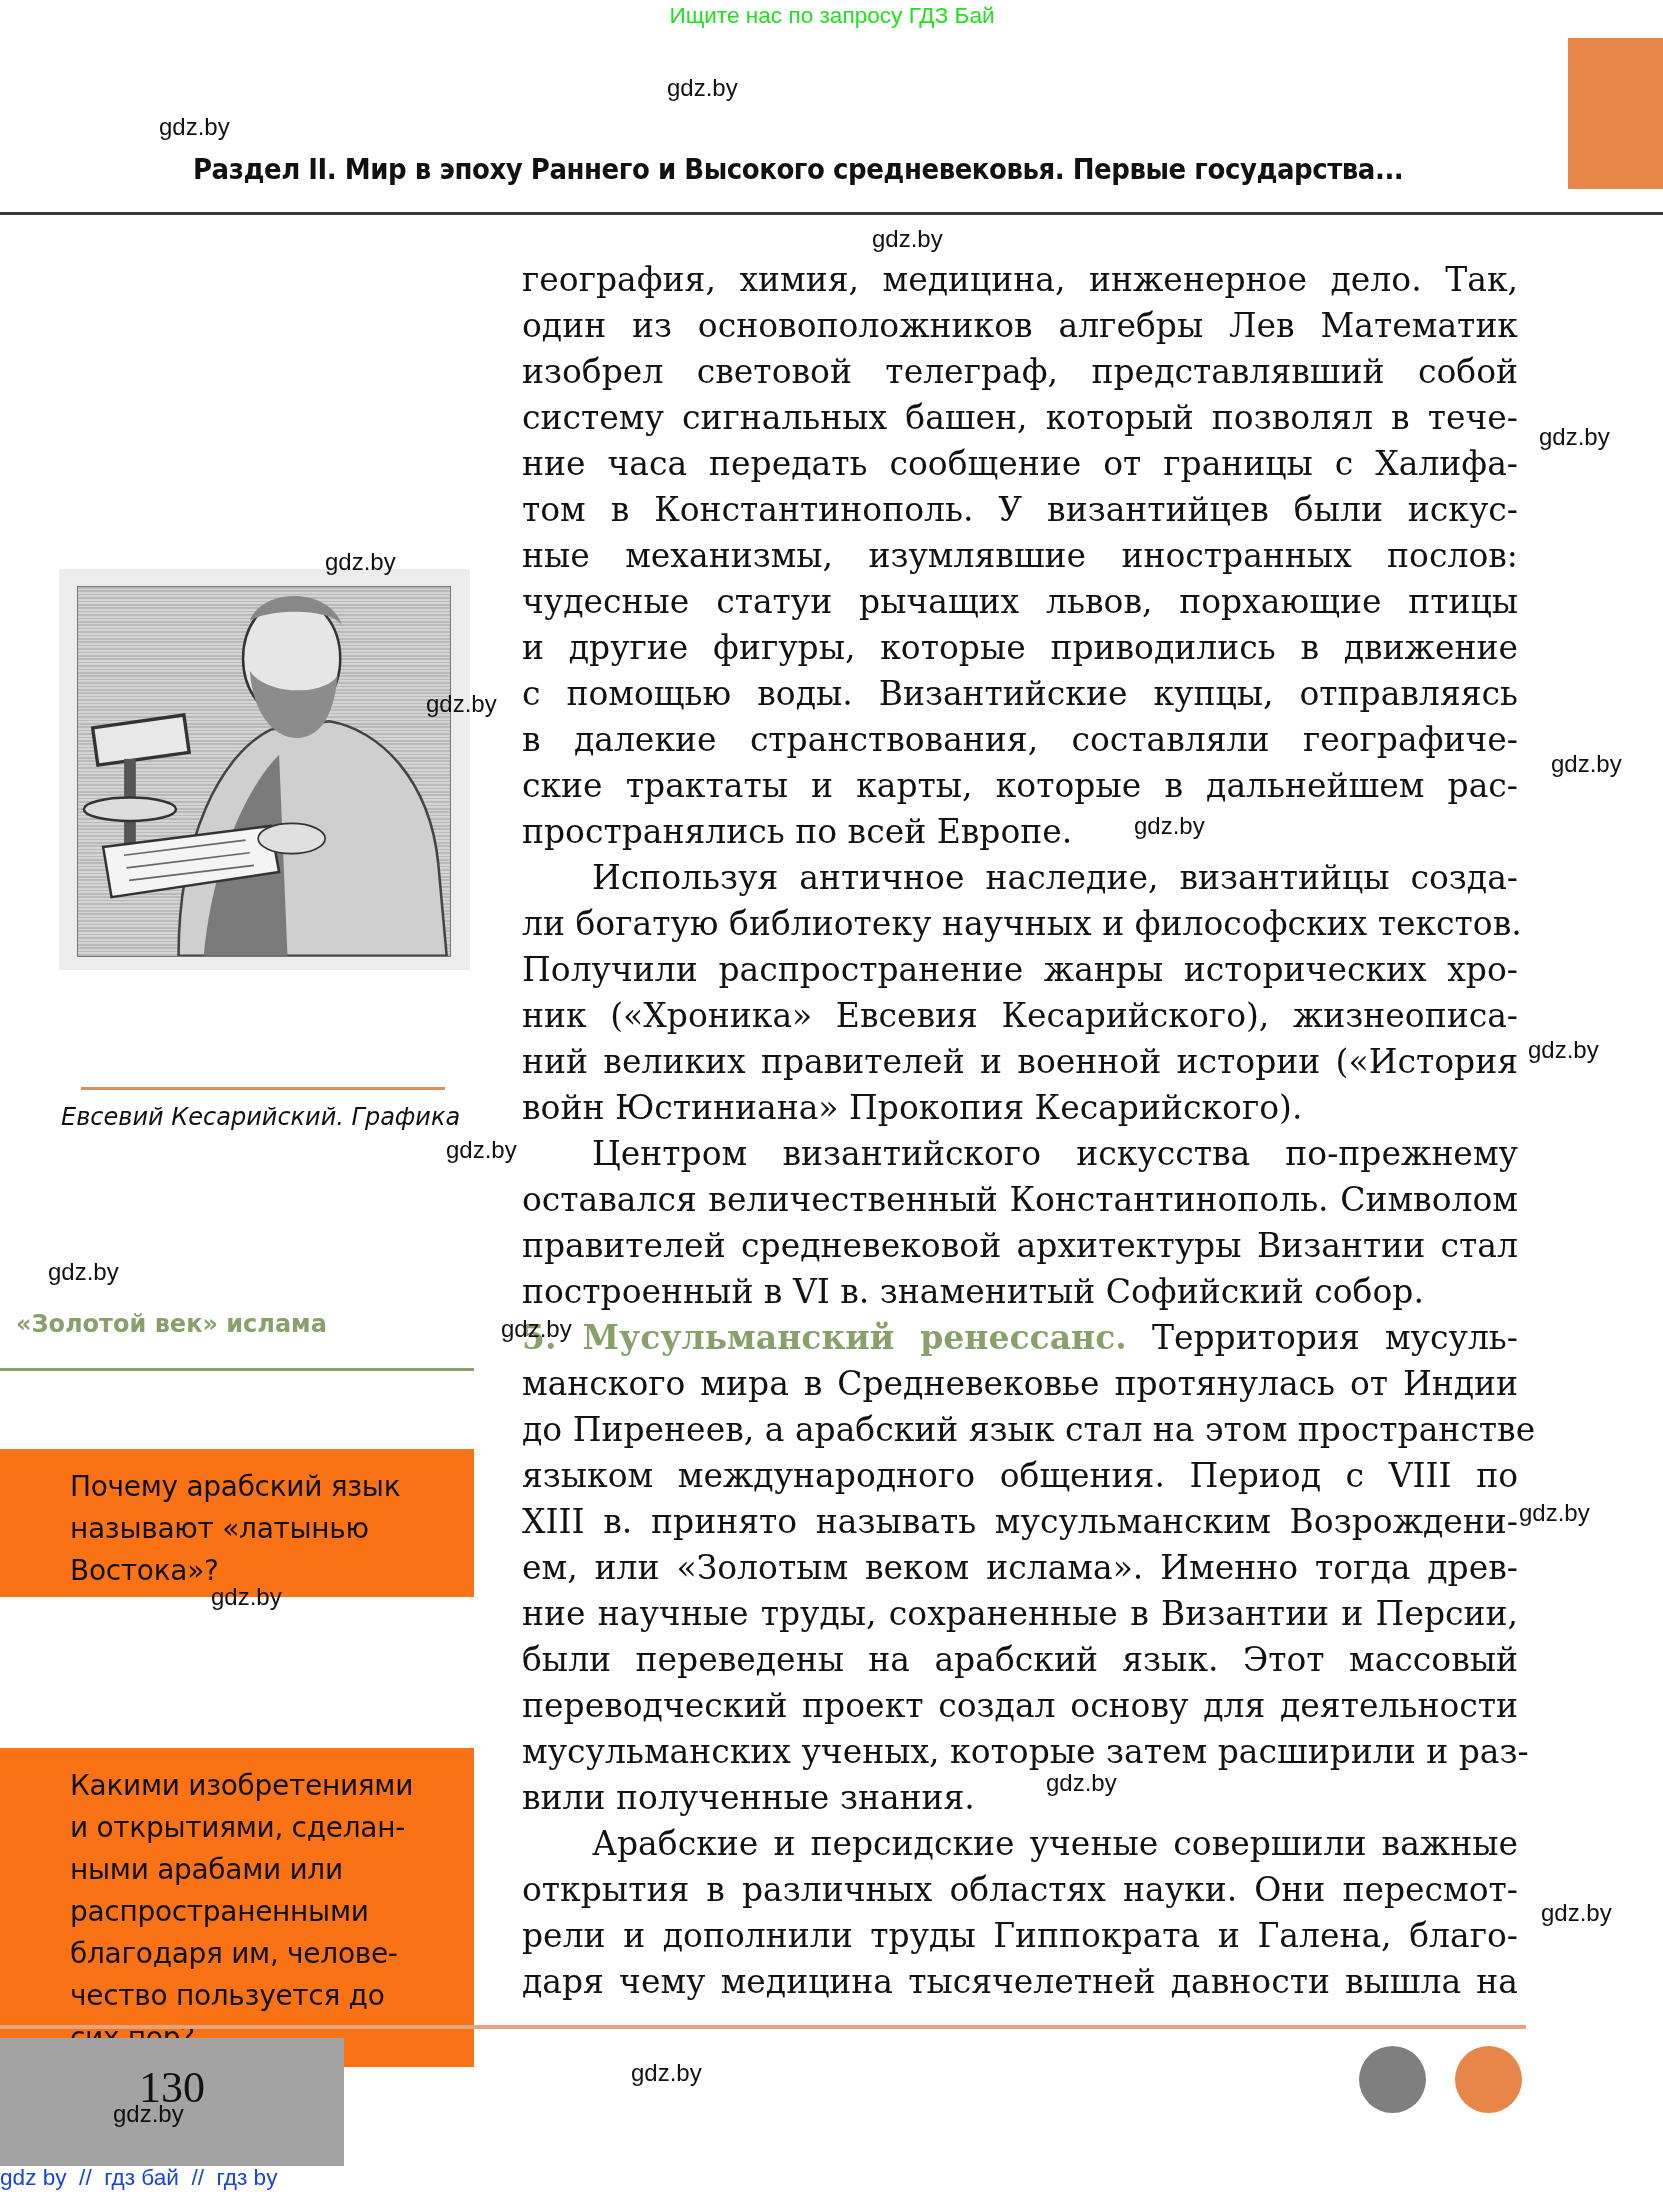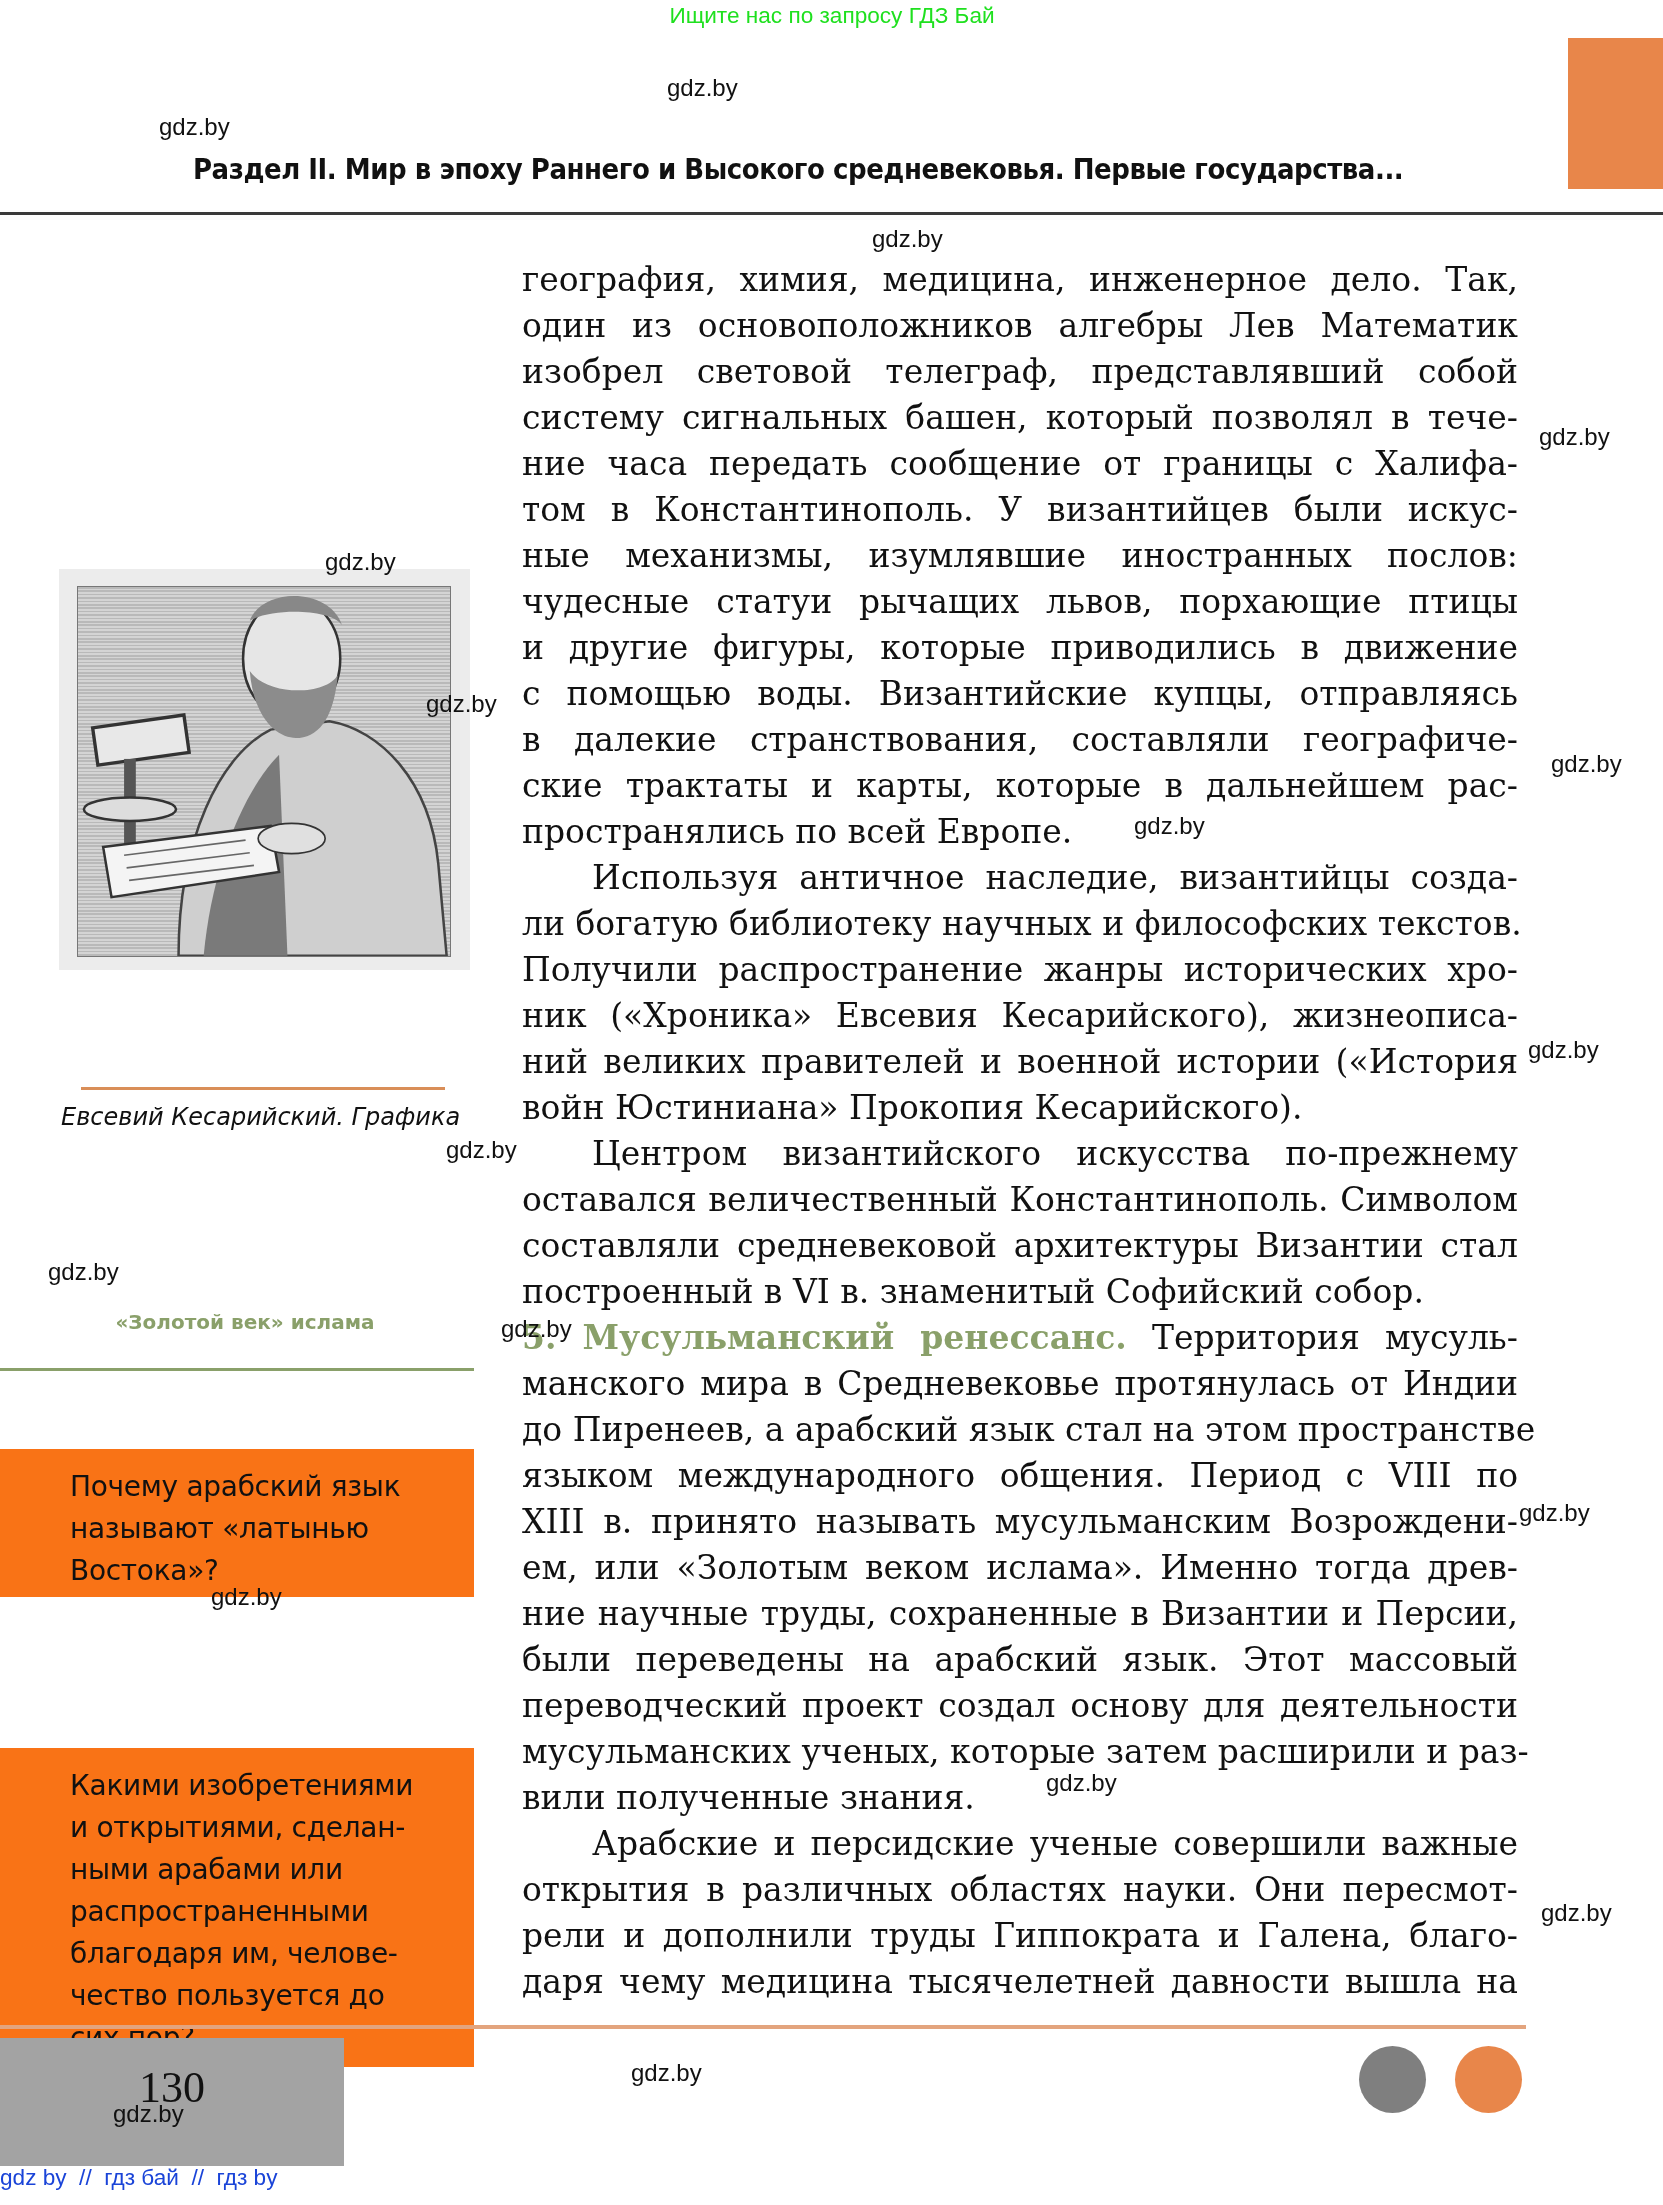--- a/index.html
+++ b/index.html
@@ -15,21 +15,21 @@
   #main-text .ln { display:block; height:46px; white-space:nowrap; text-align:justify; text-align-last:justify; }
   #main-text .ln.last { text-align-last:left; }
   #main-text .ln.indent { padding-left:70px; }
   .sec-title { color:#8AA06A; font-weight:bold; }
 
   #portrait { left:59px; top:569px; width:411px; height:401px; background:#ececec; }
   #portrait-inner { position:absolute; left:18.4px; top:17px; width:372px; height:369px; background:repeating-linear-gradient(180deg,#b9b9b9 0 1.7px,#d4d4d4 1.7px 3.4px); border:0.8px solid #777; overflow:hidden; }
   #caption-rule { left:81px; top:1087px; width:364px; height:2.5px; background:#D98E58; }
   #caption { left:61px; top:1103px; font-family:"DejaVu Sans", sans-serif; font-style:italic; font-size:24px; color:#111; white-space:nowrap; }
 
-  #sidebar-heading { left:8px; width:474px; top:1310px; text-align:center; font-family:"DejaVu Sans", sans-serif; font-weight:bold; font-size:20px; color:#8AA06A; white-space:nowrap; }
+  #sidebar-heading { left:16px; width:474px; top:1310px; text-align:left; font-family:"DejaVu Sans", sans-serif; font-weight:bold; font-size:24px; color:#8AA06A; white-space:nowrap; }
   #sidebar-rule { left:0; top:1368px; width:474px; height:3.4px; background:#8AA06A; }
 
   .qbox { position:absolute; left:0; width:474px; background:#f97316; }
   .qbox .qtext { position:absolute; left:70px; top:17px; font-family:"DejaVu Sans", sans-serif; font-size:28px; line-height:42px; color:#111; white-space:pre-line; letter-spacing:-0.3px; }
   #q1 { top:1449px; height:148px; }
   #q2 { top:1748px; height:319px; }
 
   #footer-rule { left:0; top:2025px; width:1526px; height:4.2px; background:#E3A47E; }
   #page-box { left:0; top:2038px; width:344px; height:128px; background:#a3a3a3; }
   #page-number { position:absolute; left:0; width:344px; top:23.5px; text-align:center; font-family:"Liberation Serif", serif; font-size:44px; color:#111; }
@@ -107,21 +107,21 @@
   <span class="ln">ские трактаты и карты, которые в дальнейшем рас-</span>
   <span class="ln last">пространялись по всей Европе.</span>
   <span class="ln indent">Используя античное наследие, византийцы созда-</span>
   <span class="ln">ли богатую библиотеку научных и философских текстов.</span>
   <span class="ln">Получили распространение жанры исторических хро-</span>
   <span class="ln">ник («Хроника» Евсевия Кесарийского), жизнеописа-</span>
   <span class="ln">ний великих правителей и военной истории («История</span>
   <span class="ln last">войн Юстиниана» Прокопия Кесарийского).</span>
   <span class="ln indent">Центром византийского искусства по-прежнему</span>
   <span class="ln">оставался величественный Константинополь. Символом</span>
-  <span class="ln">составляли средневековой архитектуры Византии стал</span>
+  <span class="ln">правителей средневековой архитектуры Византии стал</span>
   <span class="ln last">построенный в VI в. знаменитый Софийский собор.</span>
   <span class="ln"><span class="sec-title">5. Мусульманский ренессанс.</span> <span>Территория мусуль-</span></span>
   <span class="ln">манского мира в Средневековье протянулась от Индии</span>
   <span class="ln">до Пиренеев, а арабский язык стал на этом пространстве</span>
   <span class="ln">языком международного общения. Период с VIII по</span>
   <span class="ln">XIII в. принято называть мусульманским Возрождени-</span>
   <span class="ln">ем, или «Золотым веком ислама». Именно тогда древ-</span>
   <span class="ln">ние научные труды, сохраненные в Византии и Персии,</span>
   <span class="ln">были переведены на арабский язык. Этот массовый</span>
   <span class="ln">переводческий проект создал основу для деятельности</span>

